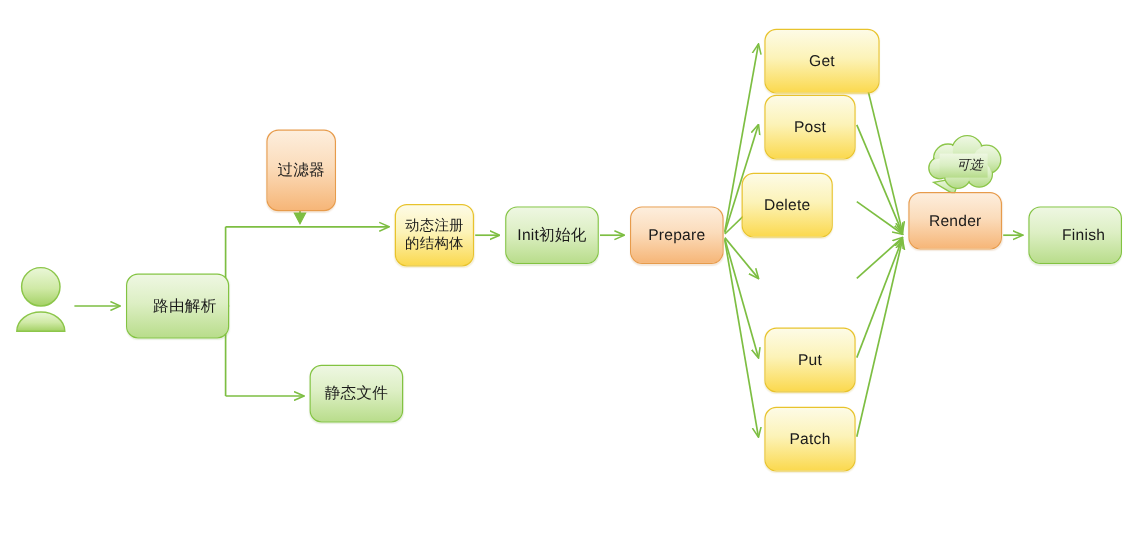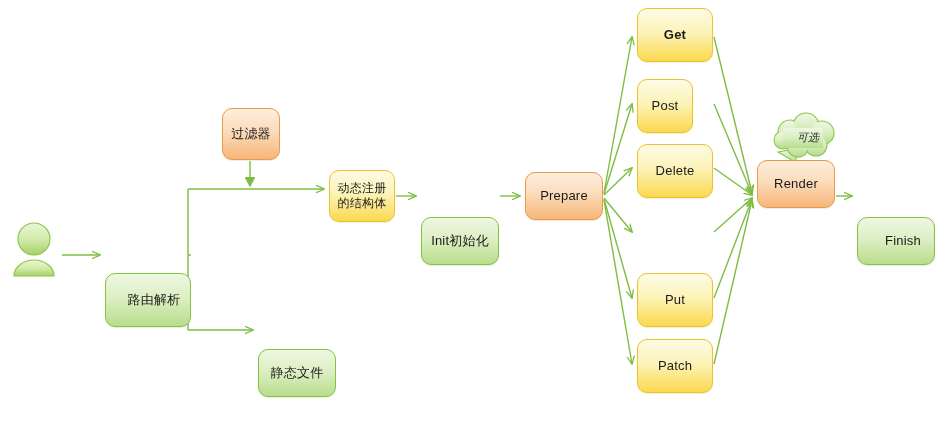--- a/index.html
+++ b/index.html
@@ -36,21 +36,20 @@
     font-size: 13px;
     color: #1a1a1a;
     line-height: 1.25;
     letter-spacing: 0.2px;
     z-index: 3;
   }
   .node-green {
     background: linear-gradient(to bottom, #eef7e2 0%, #ddefc4 45%, #b9dd8c 100%);
     border: 1px solid #82c341;
     box-shadow: 0 1px 1px rgba(120,160,80,0.18);
-    margin-top: 45px;
   }
   .node-orange {
     background: linear-gradient(to bottom, #fdeedd 0%, #fbdcbb 45%, #f6b678 100%);
     border: 1px solid #e79b4b;
     box-shadow: 0 1px 1px rgba(190,130,60,0.18);
   }
   .node-yellow {
     background: linear-gradient(to bottom, #fdfbe6 0%, #fcf3b8 45%, #fbd94f 100%);
     border: 1px solid #e8c32c;
     box-shadow: 0 1px 1px rgba(190,160,40,0.18);
@@ -161,50 +160,50 @@
   </svg>
 
   <div id="cloud-callout" style="left:772px; top:118px; width:72px; height:52px;font-style:italic;">
     <span class="cloud-text">可选</span>
   </div>
 
   <div class="node node-green" style="left:105px; top:228px; width:86px; height:54px;padding-left:12px;">
     <span class="lbl">路由解析</span>
   </div>
 
-  <div class="node node-orange" style="left:222px; top:108px; width:58px; height:52px;">
+  <div class="node node-orange" style="left:222px; top:108px; width:58px; height:68px;">
     <span class="lbl">过滤器</span>
   </div>
 
   <div class="node node-green" style="left:258px; top:304px; width:78px; height:48px;">
     <span class="lbl">静态文件</span>
   </div>
 
   <div class="node node-yellow" style="left:329px; top:170px; width:66px; height:52px; font-size:12px;">
     <span class="lbl">动态注册
 的结构体</span>
   </div>
 
   <div class="node node-green" style="left:421px; top:172px; width:78px; height:48px;">
     <span class="lbl">Init初始化</span>
   </div>
 
   <div class="node node-orange" style="left:525px; top:172px; width:78px; height:48px;">
     <span class="lbl">Prepare</span>
   </div>
 
-  <div class="node node-yellow" style="left:637px; top:8px; width:76px; height:54px;font-weight:bold;">
+  <div class="node node-yellow" style="left:637px; top:24px; width:96px; height:54px;">
     <span class="lbl">Get</span>
   </div>
 
-  <div class="node node-yellow" style="left:637px; top:79px; width:56px; height:54px;">
+  <div class="node node-yellow" style="left:637px; top:79px; width:76px; height:54px;">
     <span class="lbl">Post</span>
   </div>
 
-  <div class="node node-yellow" style="left:637px; top:144px; width:76px; height:54px;">
+  <div class="node node-yellow" style="left:618px; top:144px; width:76px; height:54px;">
     <span class="lbl">Delete</span>
   </div>
 
 
   <div class="node node-yellow" style="left:637px; top:273px; width:76px; height:54px;">
     <span class="lbl">Put</span>
   </div>
 
   <div class="node node-yellow" style="left:637px; top:339px; width:76px; height:54px;">
     <span class="lbl">Patch</span>

